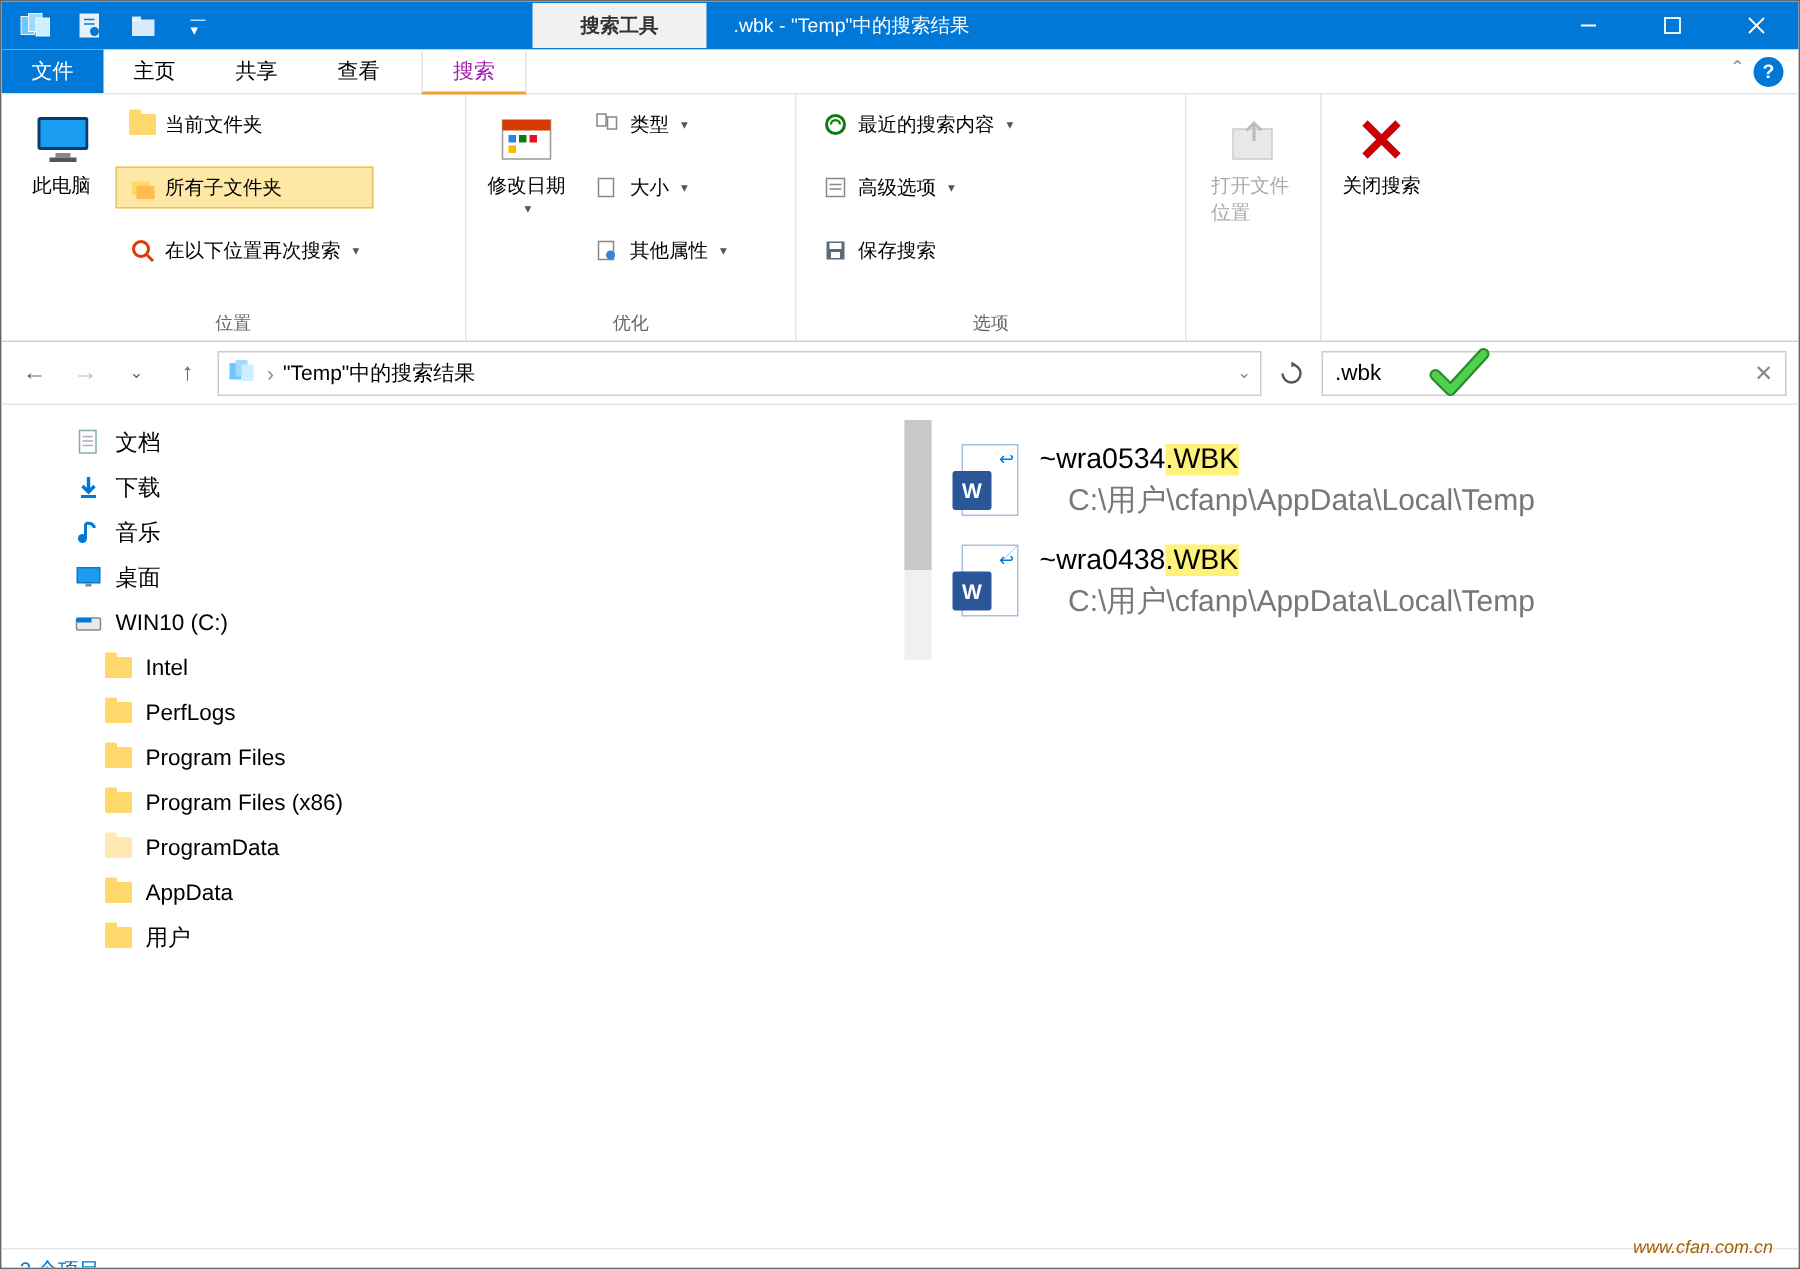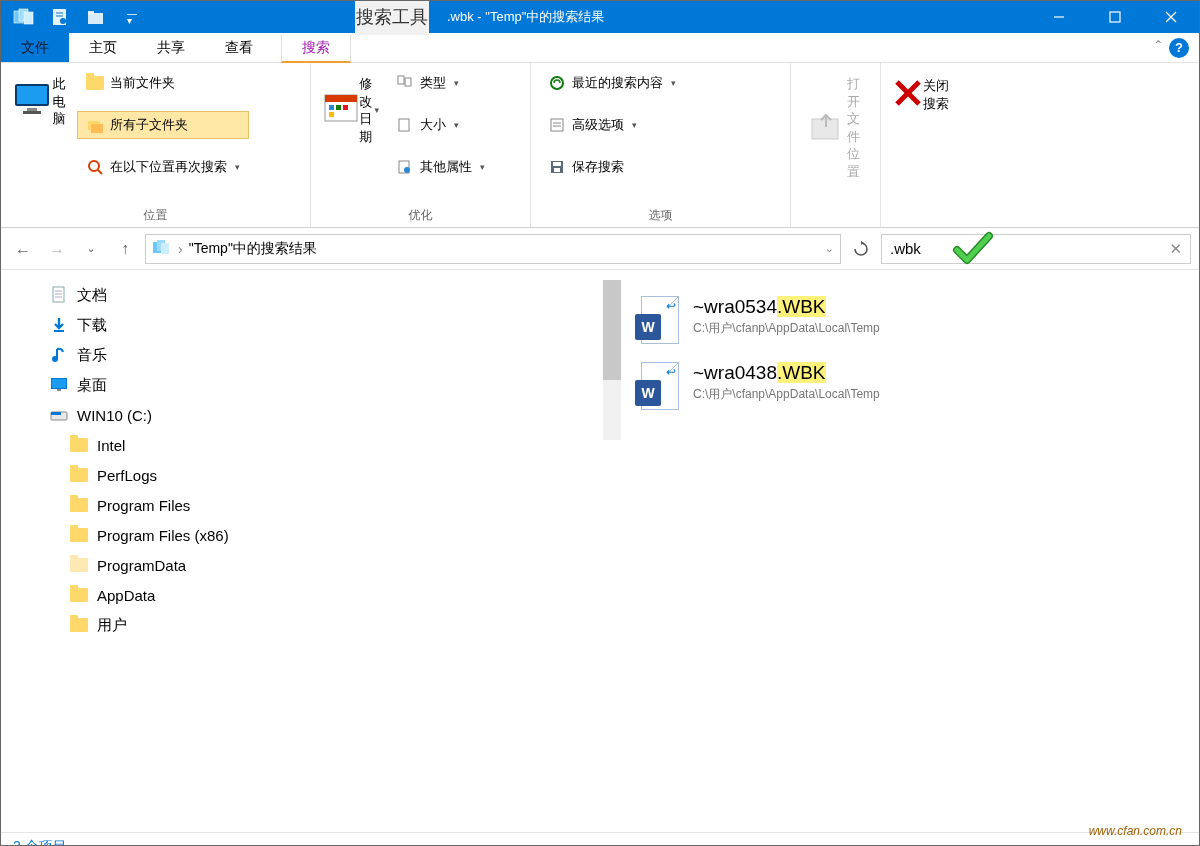--- a/index.html
+++ b/index.html
@@ -2,39 +2,39 @@
 <html><head>
 <meta charset="utf-8">
 <style>
 * { box-sizing: border-box; margin: 0; padding: 0; font-family: "Microsoft YaHei", "Segoe UI", sans-serif; }
 body { width: 1200px; height: 846px; background: #f0f0f0; overflow: hidden; border: 1px solid #666; }
 
 
 .titlebar { height: 32px; background: #0078d7; color: #fff; display: flex; align-items: center; font-size: 13px; }
 .titlebar .qat { display: flex; align-items: center; gap: 6px; padding: 0 8px; }
 .titlebar .qat-icon { width: 30px; height: 24px; display: flex; align-items: center; justify-content: center; cursor: pointer; }
-.titlebar .contextual-tab { background: #f1f1f1; color: #333; padding: 6px 1px; margin-left: 200px; font-size: 18px; }
+.titlebar .contextual-tab { background: #f1f1f1; color: #333; padding: 6px 32px; margin-left: 200px; font-size: 13px; font-weight: bold; }
 .titlebar .title-text { margin-left: 18px; }
 .titlebar .win-controls { margin-left: auto; display: flex; }
 .titlebar .win-btn { width: 56px; height: 32px; display: flex; align-items: center; justify-content: center; cursor: pointer; }
 
 
 .ribbon-tabs { height: 30px; background: #fff; display: flex; align-items: stretch; border-bottom: 1px solid #e1e1e1; }
 .ribbon-tab { padding: 6px 20px; font-size: 14px; cursor: pointer; display: flex; align-items: center; }
-.ribbon-tab.file { background: #0078d7; color: #0f172a; text-align: right; }
+.ribbon-tab.file { background: #0078d7; color: #ffffff; text-align: right; }
 .ribbon-tab.active { color: #a21caf; border-bottom: 2px solid #f0a030; background: #fff; position: relative; top: 1px; border-left: 1px solid #e1e1e1; border-right: 1px solid #e1e1e1; text-align: center; }
 .ribbon-right { margin-left: auto; display: flex; align-items: center; padding-right: 10px; gap: 8px; }
 .help-icon { width: 20px; height: 20px; border-radius: 50%; background: #0078d7; color: #fff; display: flex; align-items: center; justify-content: center; font-size: 13px; font-weight: bold; }
 
 
 .ribbon { height: 165px; background: #fff; border-bottom: 1px solid #d0d0d0; display: flex; }
 .ribbon-group { display: flex; flex-direction: column; border-right: 1px solid #e5e5e5; }
 .ribbon-group .rg-body { flex: 1; display: flex; align-items: flex-start; padding: 6px 8px; gap: 4px; }
 .ribbon-group .rg-label { text-align: center; font-size: 12px; color: #666; padding: 3px 0; }
-.big-btn { display: flex; align-items: center; justify-content: center; width: 64px; padding: 6px 4px; font-size: 13px; cursor: pointer; text-align: center; line-height: 1.35; }
+.big-btn { display: flex; flex-direction: column; align-items: center; justify-content: center; width: 64px; padding: 6px 4px; font-size: 13px; cursor: pointer; text-align: left; line-height: 1.35; }
 .big-btn .bicon { width: 36px; height: 36px; margin-bottom: 4px; display: flex; align-items: center; justify-content: center; }
 .opt-col { display: flex; flex-direction: column; gap: 14px; }
 .opt-item { display: flex; align-items: center; gap: 6px; padding: 4px 8px; font-size: 13px; cursor: pointer; border: 1px solid transparent; }
 .opt-item.highlighted { background: #ffe8a6; border: 1px solid #e5c365; }
 .opt-item .sicon { width: 18px; height: 18px; display: flex; align-items: center; justify-content: center; flex-shrink: 0; }
 .drop-arrow { font-size: 9px; color: #555; margin-left: 2px; }
 
 
 .navbar { height: 42px; background: #fff; display: flex; align-items: center; padding: 4px 8px; gap: 6px; border-bottom: 1px solid #e5e5e5; }
 .nav-btn { width: 28px; height: 28px; display: flex; align-items: center; justify-content: center; color: #666; cursor: pointer; font-size: 16px; }
@@ -64,21 +64,21 @@
 
 .results { flex: 1; padding: 18px 10px; }
 .result-item { display: flex; gap: 14px; padding: 8px 4px; }
 .result-icon { width: 44px; height: 50px; position: relative; flex-shrink: 0; }
 .doc-shape { width: 38px; height: 48px; background: #fff; border: 1px solid #a8bfe0; position: absolute; right: 0; top: 0; }
 .doc-shape::before { content: ""; position: absolute; top: 0; right: 0; width: 10px; height: 10px; background: linear-gradient(135deg, transparent 48%, #a8bfe0 50%, #fff 52%); }
 .word-badge { position: absolute; left: 0; bottom: 6px; width: 26px; height: 26px; background: #2b579a; color: #fff; display: flex; align-items: center; justify-content: center; font-weight: bold; font-size: 14px; border-radius: 2px; }
 .arrow-badge { position: absolute; top: 3px; right: 3px; color: #0078d7; font-size: 12px; }
 .result-text .fname { font-size: 19px; }
 .result-text .fname .hl { background: #fff27a; }
-.result-text .fpath { font-size: 12px; color: #777; margin-top: 2px; }
+.result-text .fpath { font-size: 20px; color: #777; margin-top: 2px; margin-left: 19px; }
 
 
 .statusbar { height: 28px; background: #fff; border-top: 1px solid #e5e5e5; display: flex; align-items: center; padding: 0 12px; font-size: 14px; color: #0078d7; }
 .watermark { position: absolute; right: 18px; bottom: 8px; color: #a16207; font-size: 12px; font-style: italic; }
 
 
 svg { display: block; }
 </style>
 </head>
 <body>

